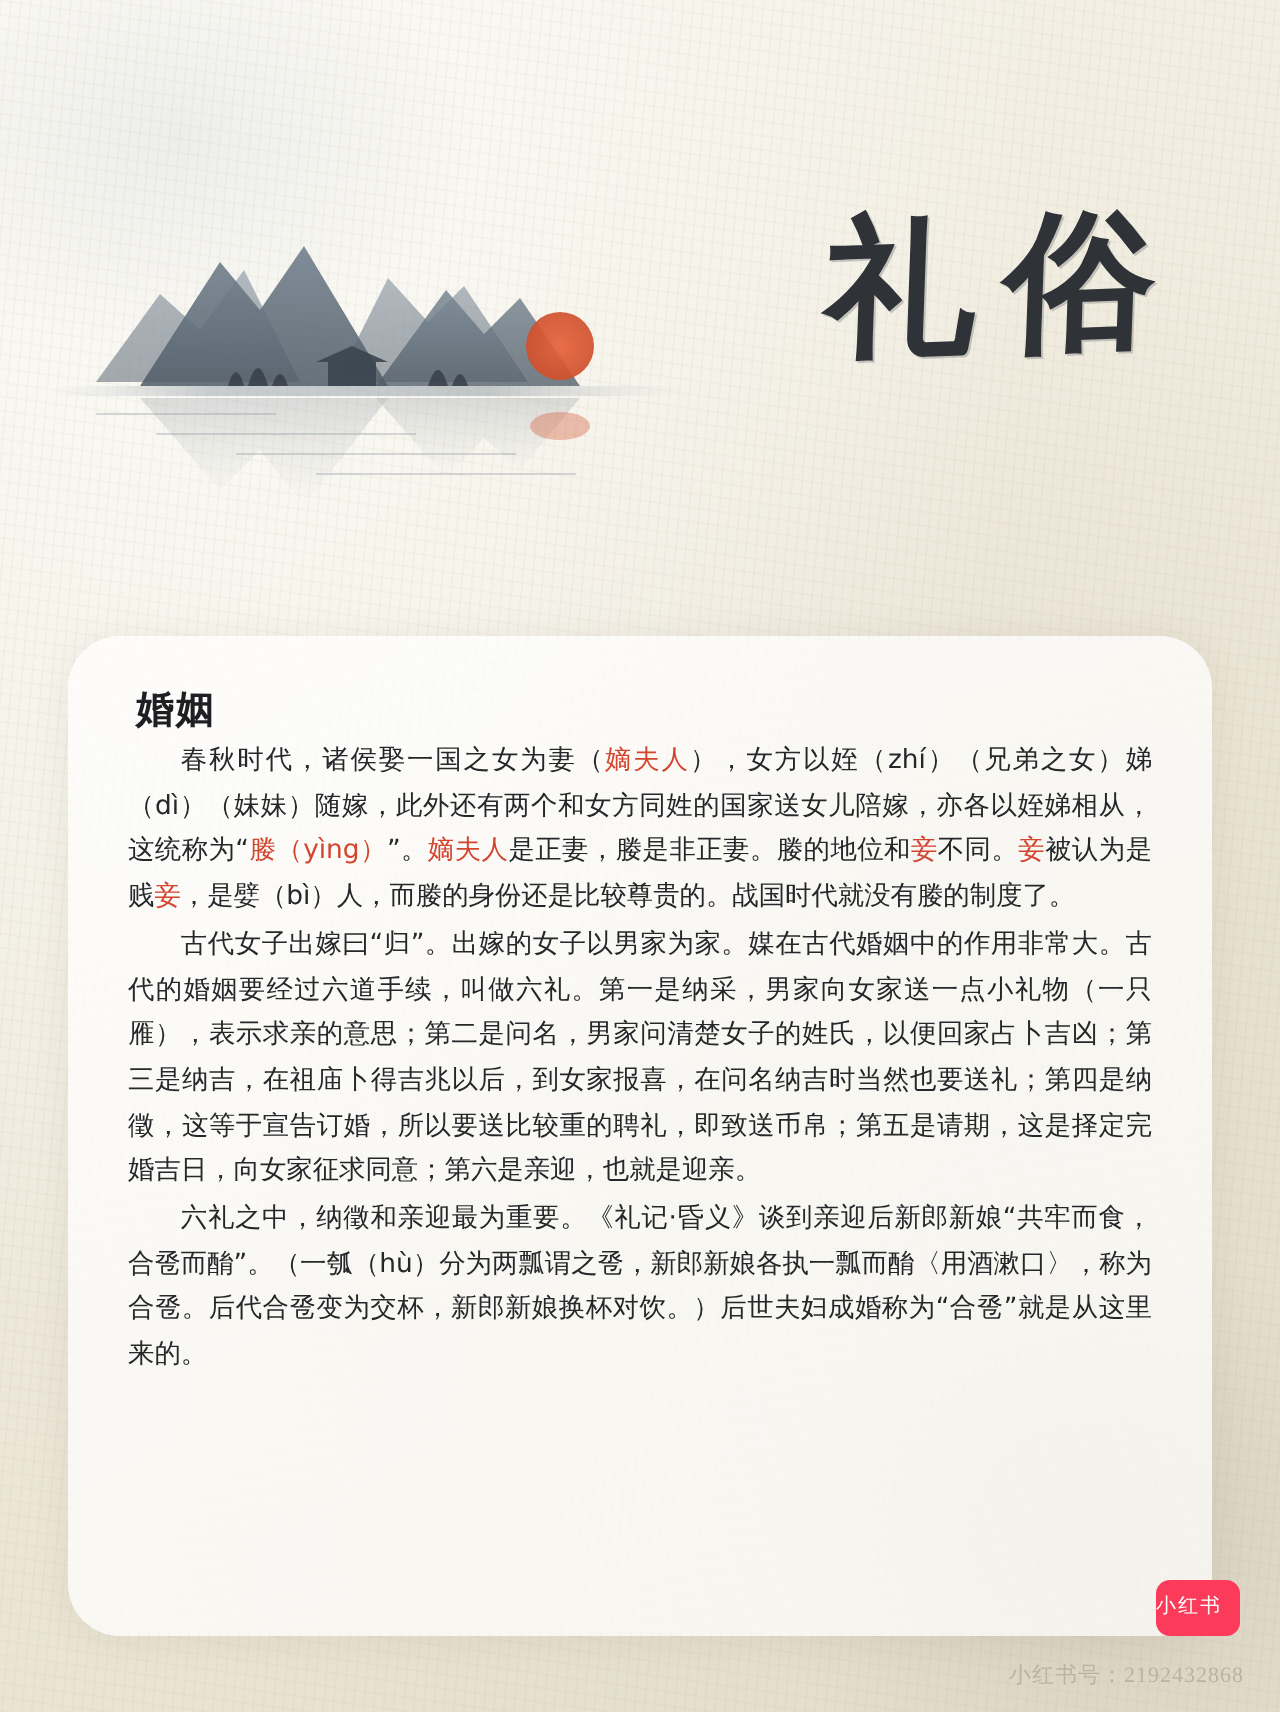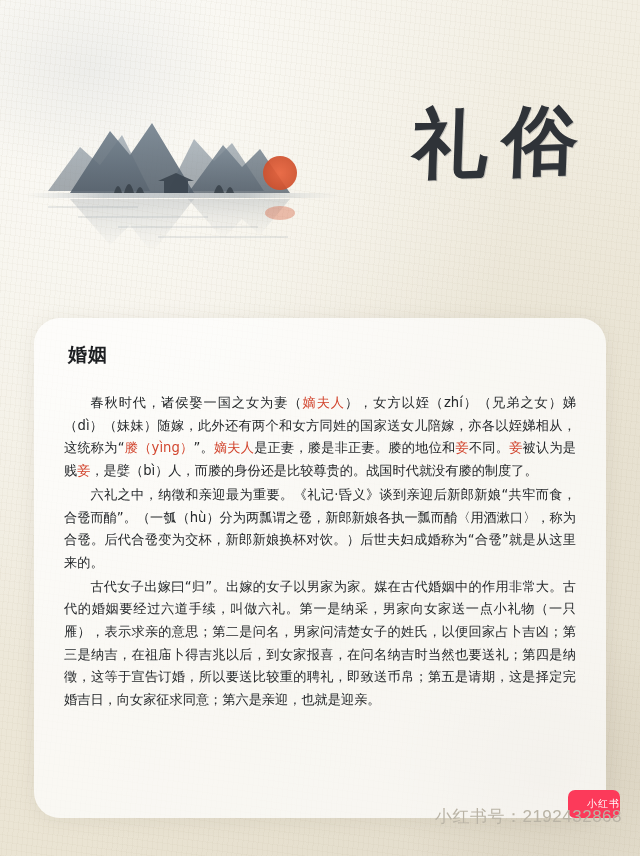--- a/index.html
+++ b/index.html
@@ -92,57 +92,57 @@
     box-shadow: 0 2px 18px rgba(120,110,85,0.10);
   }
   .card-inner {
     padding: 24px 30px 14px 30px;
   }
   .section-title {
     font-family: "DejaVu Sans", sans-serif;
     font-size: 19px;
     font-weight: 700;
     color: #1d1f22;
-    margin: 0 0 24px 4px;
+    margin: 0 0 2px 4px;
     letter-spacing: 1px;
   }
   .para {
     font-family: "DejaVu Sans", sans-serif;
     font-size: 13.2px;
     line-height: 1.72;
     color: #25282b;
     text-align: justify;
     text-indent: 2em;
     margin: 0 0 1px 0;
   }
   .hl-red { color: #d2462f; }
 
   
   .badge {
     position: absolute;
     right: 20px;
     bottom: 38px;
-    width: 52px;
+    width: 42px;
     height: 28px;
     background: #fc3a5a;
     border-radius: 7px;
     color: #fff;
     font-size: 10px;
     line-height: 28px;
-    text-align: right;
+    text-align: left;
     letter-spacing: 1px;
     font-family: "DejaVu Sans", sans-serif;
   }
   .watermark {
     position: absolute;
     right: 18px;
-    bottom: 28px;
-    font-size: 17px;
+    bottom: 11px;
+    font-size: 11px;
     color: #b9b3a5;
-    font-family: Liberation Sans, sans-serif;
+    font-family: Liberation Serif, serif;
     letter-spacing: 0.5px;
   }
 </style>
 </head>
 <body>
 
 <div class="page">
   <div class="wash-tl"></div>
   <div class="wash-br"></div>
 
@@ -216,20 +216,20 @@
     <div class="title-zone">
       <div class="title-cn">礼俗</div>
     </div>
   </div>
 
   <div class="card">
     <div class="card-inner">
       <h2 class="section-title">婚姻</h2>
 
       <p class="para">春秋时代，诸侯娶一国之女为妻（<span class="hl-red" style="color:#d2462f">嫡夫人</span>），女方以姪（zhí）（兄弟之女）娣（dì）（妹妹）随嫁，此外还有两个和女方同姓的国家送女儿陪嫁，亦各以姪娣相从，这统称为“<span class="hl-red" style="color:#d2462f">媵（yìng）</span>”。<span class="hl-red" style="color:#d2462f">嫡夫人</span>是正妻，媵是非正妻。媵的地位和<span class="hl-red" style="color:#d2462f">妾</span>不同。<span class="hl-red" style="color:#d2462f">妾</span>被认为是贱<span class="hl-red" style="color:#d2462f">妾</span>，是嬖（bì）人，而媵的身份还是比较尊贵的。战国时代就没有媵的制度了。</p>
+      <p class="para">古代女子出嫁曰“归”。出嫁的女子以男家为家。媒在古代婚姻中的作用非常大。古代的婚姻要经过六道手续，叫做六礼。第一是纳采，男家向女家送一点小礼物（一只雁），表示求亲的意思；第二是问名，男家问清楚女子的姓氏，以便回家占卜吉凶；第三是纳吉，在祖庙卜得吉兆以后，到女家报喜，在问名纳吉时当然也要送礼；第四是纳徵，这等于宣告订婚，所以要送比较重的聘礼，即致送币帛；第五是请期，这是择定完婚吉日，向女家征求同意；第六是亲迎，也就是迎亲。</p>
       <p class="para">六礼之中，纳徵和亲迎最为重要。《礼记·昏义》谈到亲迎后新郎新娘“共牢而食，合卺而酳”。（一瓠（hù）分为两瓢谓之卺，新郎新娘各执一瓢而酳〈用酒漱口〉，称为合卺。后代合卺变为交杯，新郎新娘换杯对饮。）后世夫妇成婚称为“合卺”就是从这里来的。</p>
-      <p class="para">古代女子出嫁曰“归”。出嫁的女子以男家为家。媒在古代婚姻中的作用非常大。古代的婚姻要经过六道手续，叫做六礼。第一是纳采，男家向女家送一点小礼物（一只雁），表示求亲的意思；第二是问名，男家问清楚女子的姓氏，以便回家占卜吉凶；第三是纳吉，在祖庙卜得吉兆以后，到女家报喜，在问名纳吉时当然也要送礼；第四是纳徵，这等于宣告订婚，所以要送比较重的聘礼，即致送币帛；第五是请期，这是择定完婚吉日，向女家征求同意；第六是亲迎，也就是迎亲。</p>
     </div>
   </div>
 
   <div class="badge">小红书</div>
   <div class="watermark">小红书号：2192432868</div>
 </div>
 
 </body></html>

